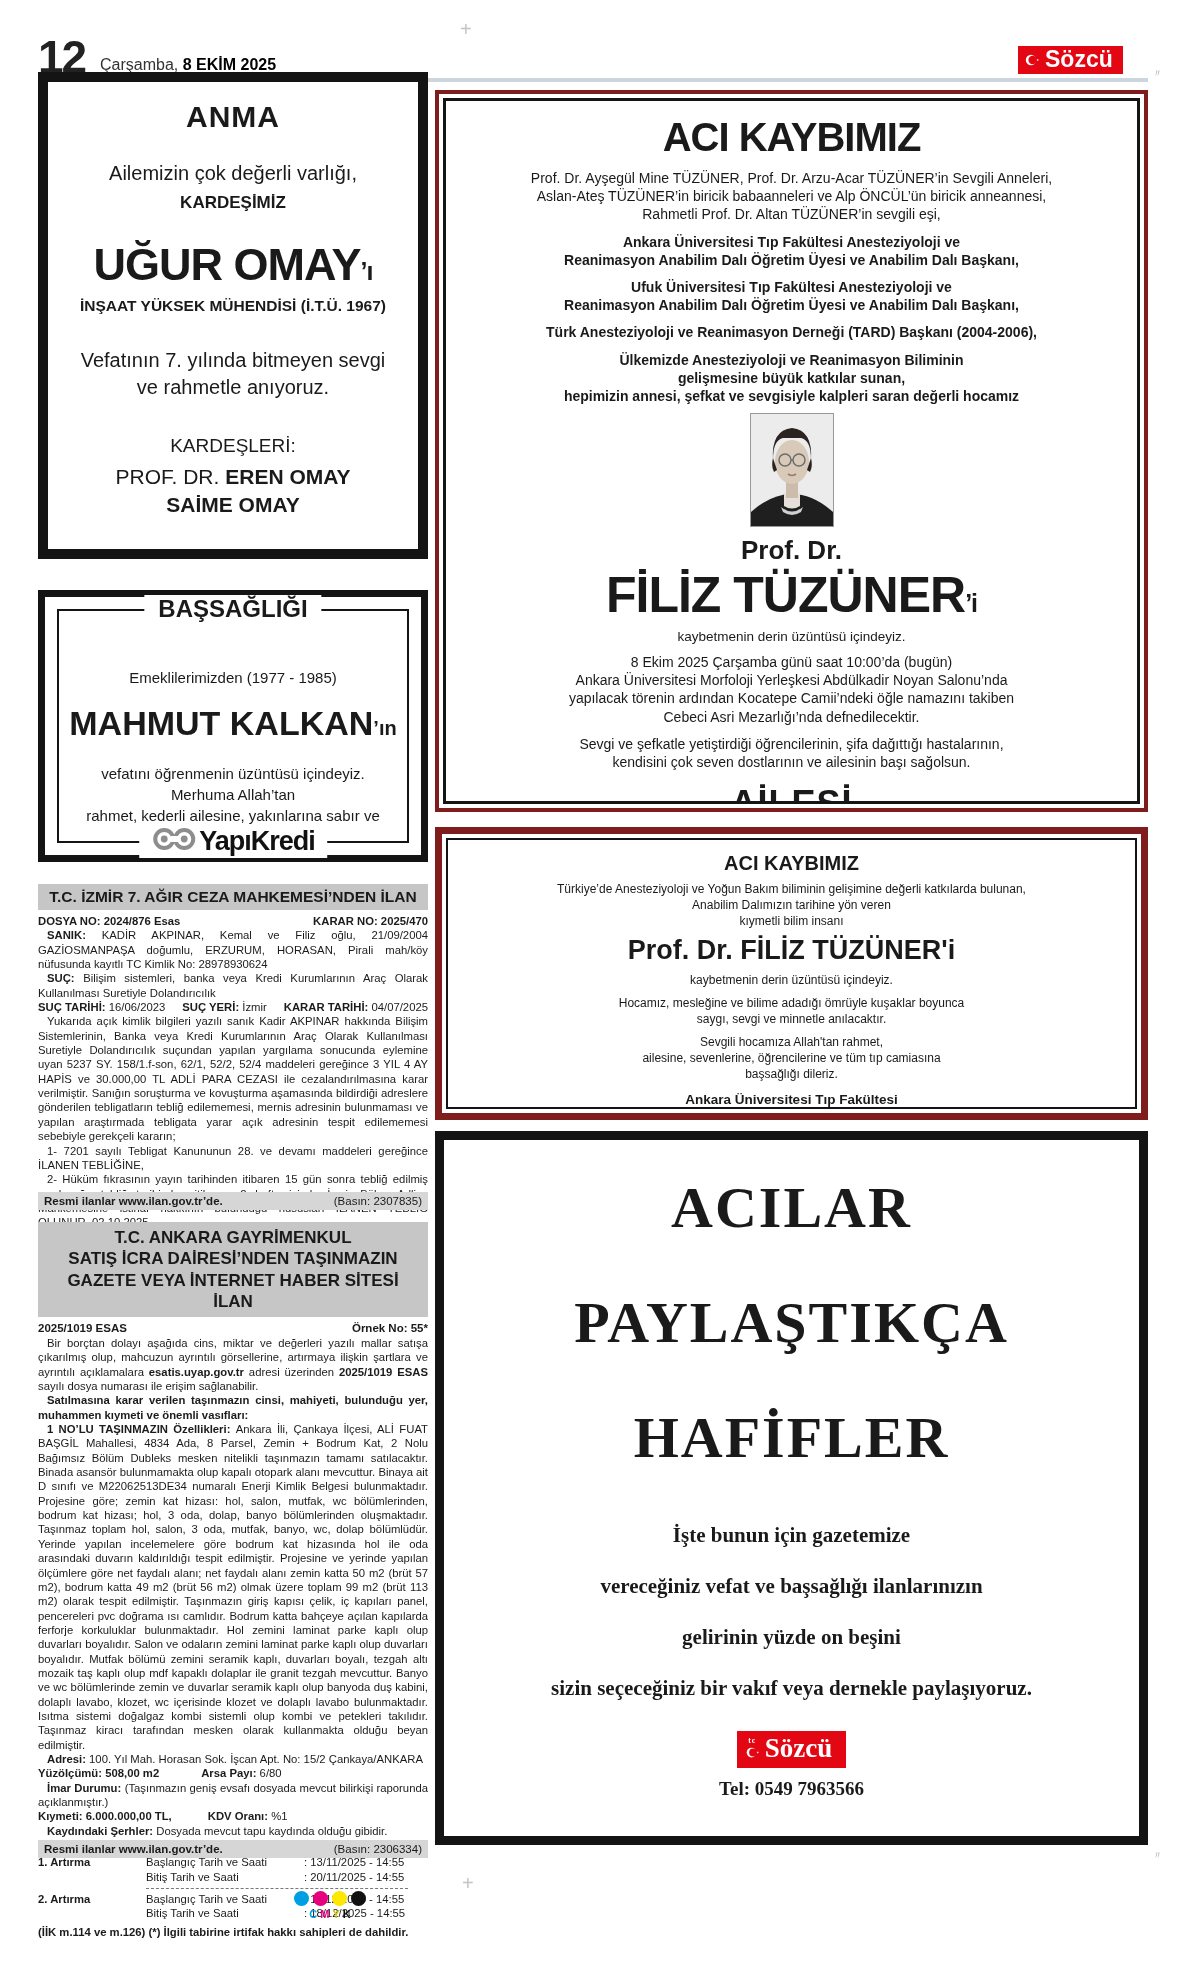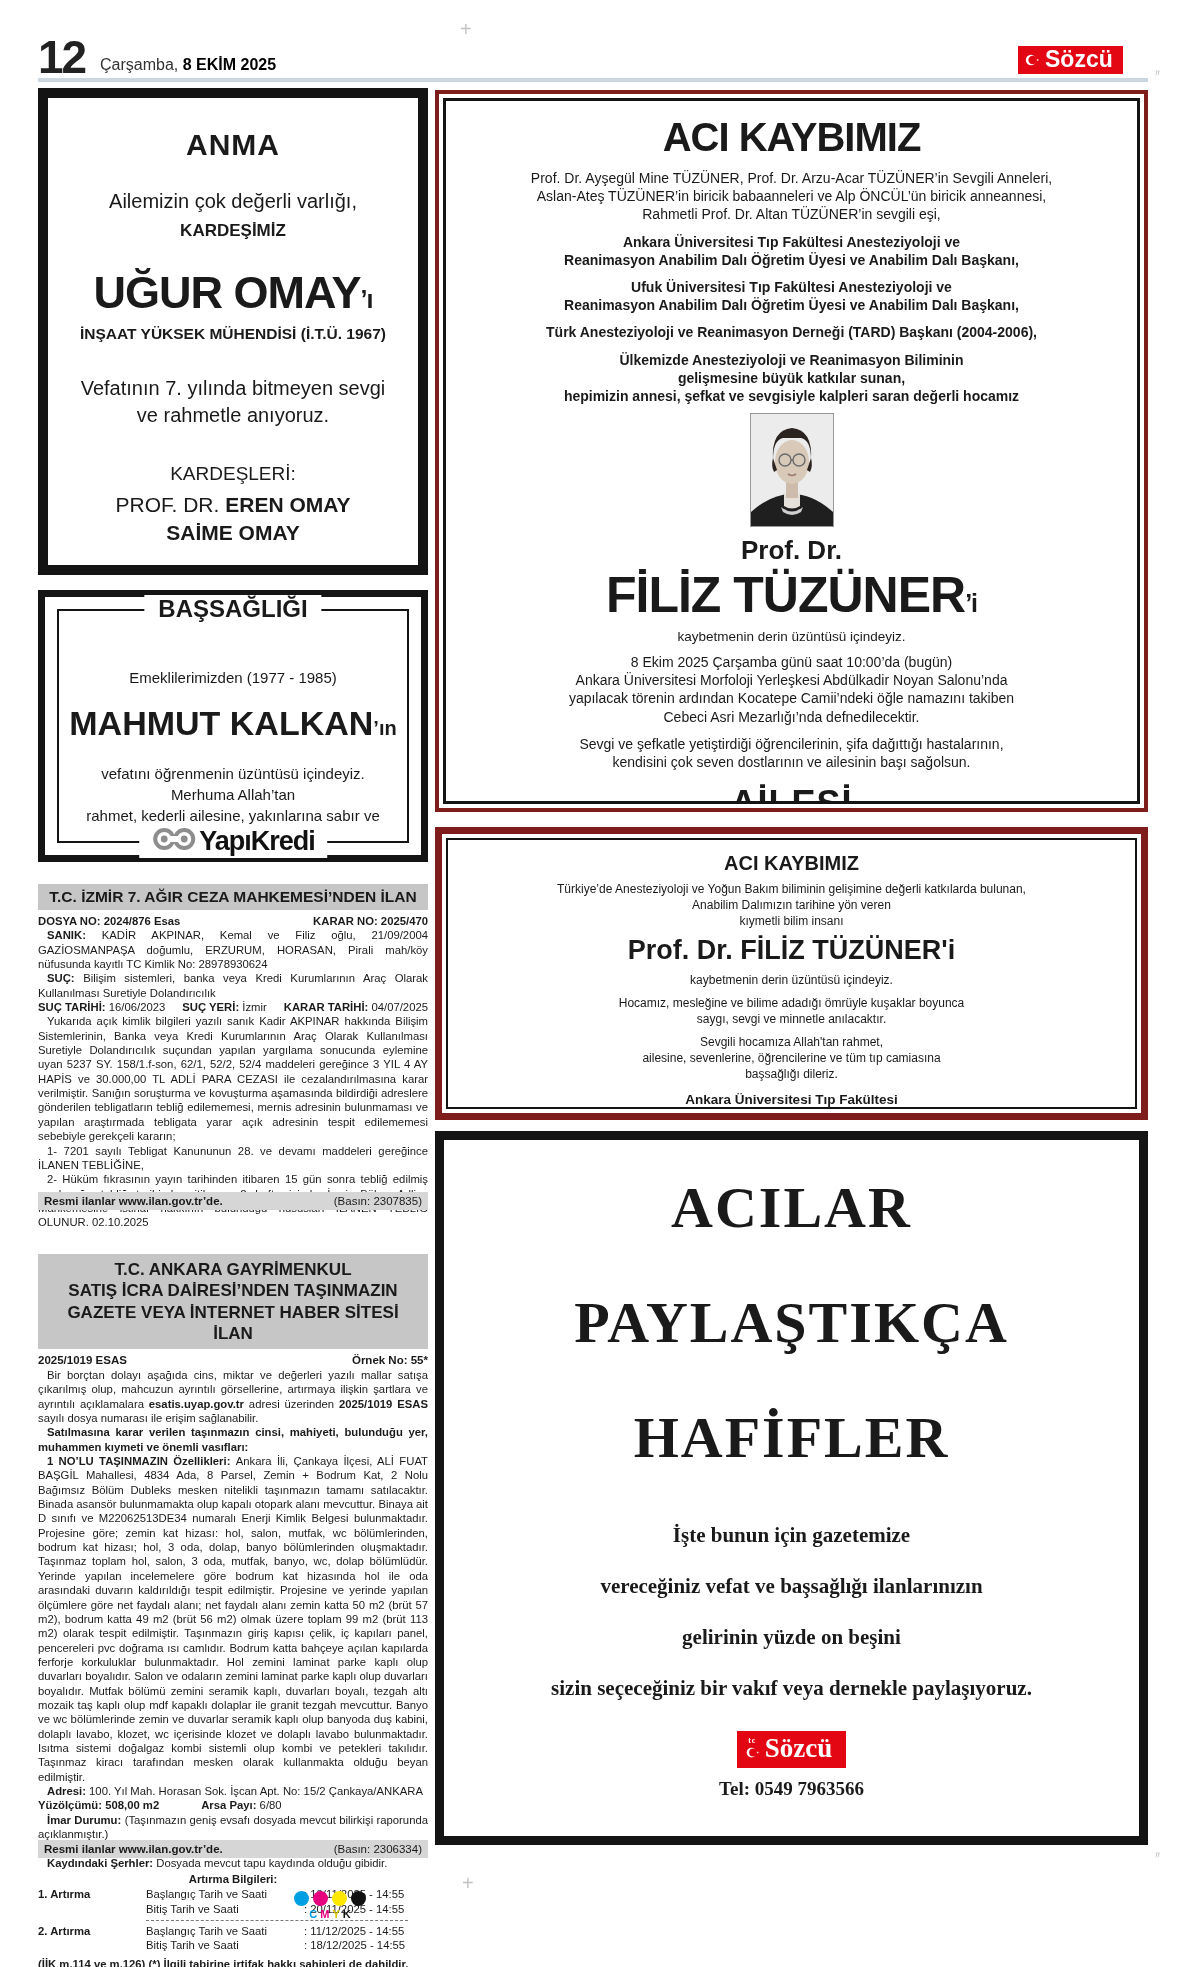--- a/index.html
+++ b/index.html
@@ -23,21 +23,21 @@
   .sozcu .tc{font-size:8px;font-weight:700;letter-spacing:1px;}
   .sozcu-top{left:1018px;top:46px;font-size:23px;}
   .sozcu-ad{font-size:27px;padding:4px 14px 6px 8px;}
 
   
   .frame{background:#fff;border:10px solid #141414;box-sizing:border-box;}
   .dframe{background:#fff;border:4px solid #7f1d1d;box-sizing:border-box;}
   .dframe .inner{position:absolute;inset:4px;border:3px solid #141414;overflow:hidden;}
 
   
-  .anma{left:38px;top:88px;width:390px;height:487px;padding-top:30px;text-align:center;}
+  .anma{left:38px;top:72px;width:390px;height:487px;padding-top:18px;text-align:center;}
   .anma-title{font-size:30px;font-weight:800;letter-spacing:1px;}
   .anma-l1{font-size:20px;margin-top:28px;}
   .anma-l2{font-size:17px;font-weight:700;margin-top:8px;}
   .anma-name{font-size:45px;font-weight:800;margin-top:26px;letter-spacing:-1px;}
   .anma-name .sfx{font-size:25px;font-weight:700;}
   .anma-sub{font-size:15.5px;font-weight:700;margin-top:6px;}
   .anma-mem{font-size:20px;margin-top:32px;line-height:1.35;}
   .anma-rel-label{font-size:19px;margin-top:34px;}
   .anma-rel{font-size:21px;margin-top:8px;}
   .anma-rel b{font-weight:800;}
@@ -55,21 +55,21 @@
   .yk-logo{position:absolute;bottom:-17px;left:50%;transform:translateX(-50%);background:#fff;
            padding:0 12px;display:flex;align-items:center;gap:2px;white-space:nowrap;}
   .yk-text{font-size:27px;font-weight:800;letter-spacing:-1px;color:#111;}
 
   
   .notice{left:38px;width:390px;box-sizing:border-box;}
   .izmir{top:884px;height:326px;}
   .ankara{top:1222px;height:636px;}
   .bar{background:#c6c6c6;text-align:center;font-weight:700;}
   .izmir .bar{font-size:15.5px;padding:4px 0;}
-  .ankara .bar{font-size:17px;line-height:1.25;padding:5px 12px;margin-top:32px;}
+  .ankara .bar{font-size:17px;line-height:1.25;padding:5px 12px;}
   .legal{font-size:11.3px;line-height:1.27;text-align:justify;margin-top:4px;color:#1b1b1b;}
   .legal p{margin:0;text-indent:9px;}
   .kv b{font-weight:700;}
   .row-sb{display:flex;justify-content:space-between;}
   .basin-bar{position:absolute;left:0;right:0;bottom:0;background:#d6d6d6;font-size:11.5px;
              padding:3px 6px;display:flex;justify-content:space-between;box-sizing:border-box;}
   .basin-bar .l{font-weight:700;}
   .esas-row{display:flex;justify-content:space-between;font-weight:700;font-size:11.5px;margin-top:5px;}
   .art-head{text-align:center;font-weight:700;margin-top:2px;text-indent:0;}
   .art-row{display:flex;margin-top:1px;}

